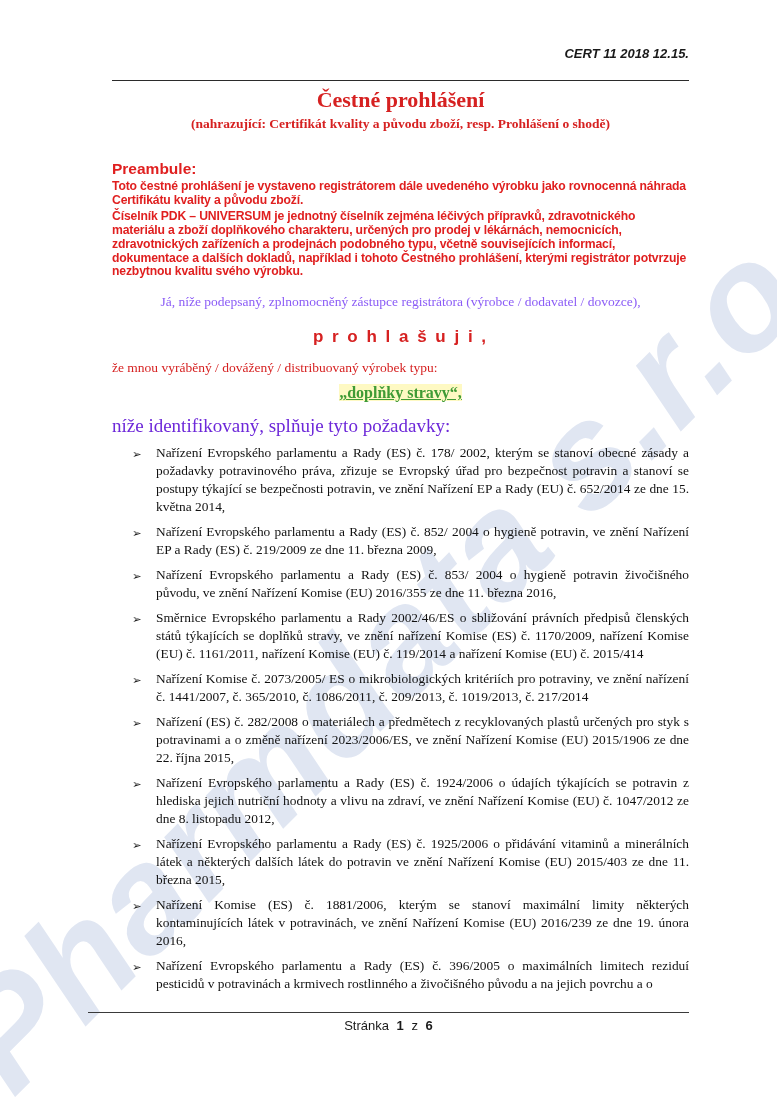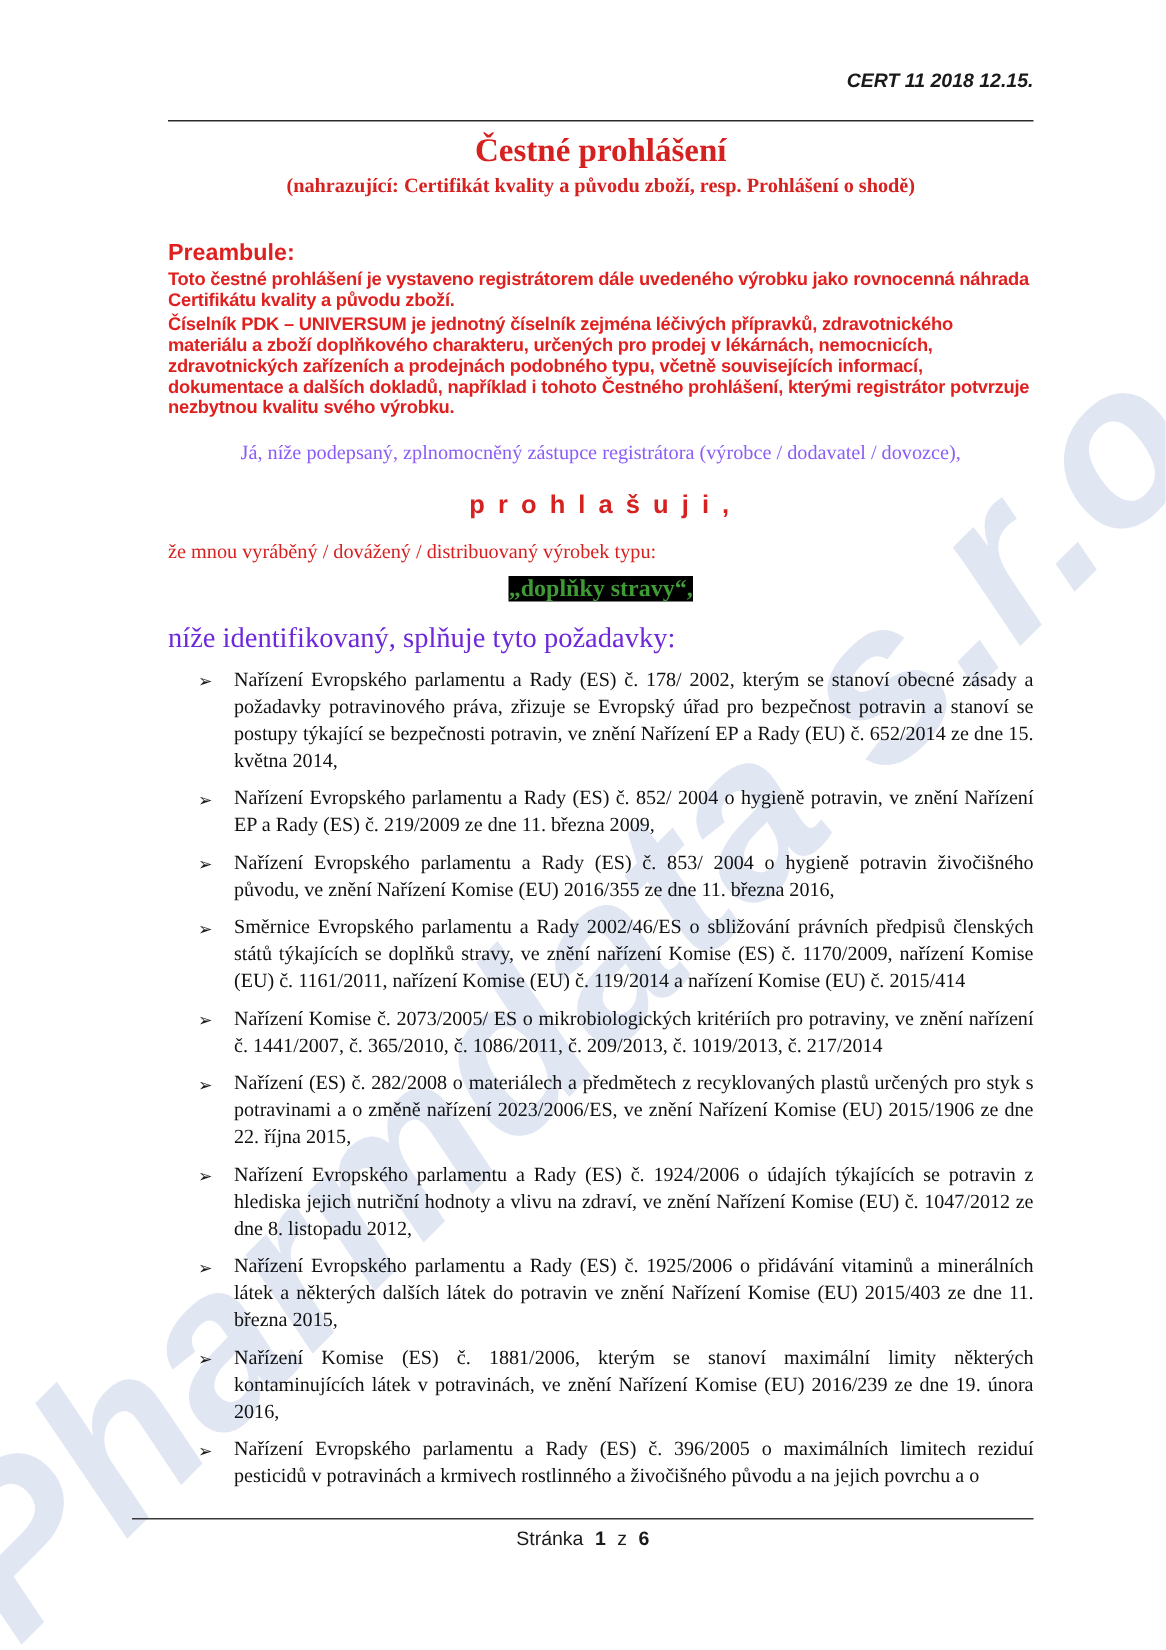--- a/index.html
+++ b/index.html
@@ -50,23 +50,23 @@
   .decl-verb{
     margin:17px 0 0 0;text-align:center;color:#d62121;
     font-family:"Liberation Sans", sans-serif;
     font-weight:bold;font-size:17px;line-height:18px;letter-spacing:2px;
   }
   .decl-product-line{
     margin:13px 0 0 0;color:#d62121;font-size:13.5px;line-height:18px;
   }
   .decl-product-type{margin:5px 0 0 0;text-align:center;}
   .highlight{
-    background:#000000;color:#3f9b35;font-weight:bold;
+    background:#fef9c3;color:#3f9b35;font-weight:bold;
     font-size:16px;line-height:21px;
-    text-decoration-color:#3f9b35;
+    text-decoration:underline;text-decoration-color:#3f9b35;
   }
   .req-intro{
     margin:14px 0 0 0;color:#6d28d9;font-size:19px;line-height:18px;
   }
   .req-list{
     list-style:none;margin:9px 0 0 0;padding:0 0 0 20px;
   }
   .req{
     display:flex;margin:0 0 7px 0;
     font-size:13.4px;line-height:18px;color:#111;

